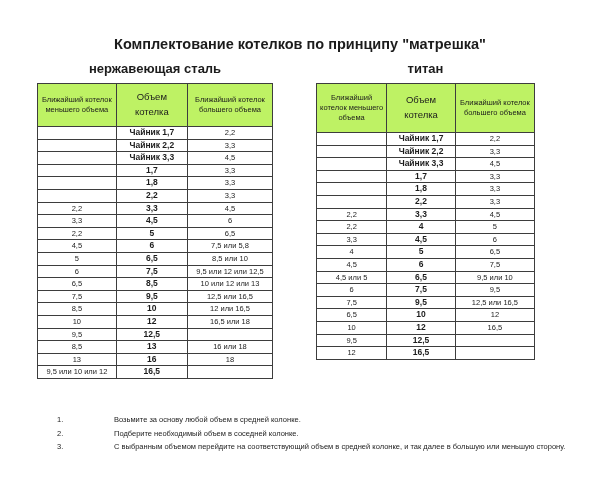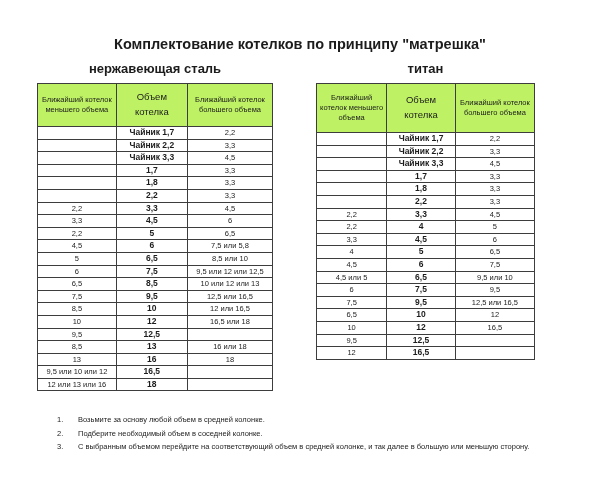--- a/index.html
+++ b/index.html
@@ -20,21 +20,21 @@
   .t th,.t td{border:1px solid #3d3d3d;text-align:center;vertical-align:middle;overflow:hidden;}
   .t th{font-weight:400;font-size:7.5px;line-height:1.3;padding:2px 3px;background:#bef264;}
   .t th.vol-h{font-weight:400;font-size:9.5px;line-height:1.55;}
   .steel .t th{height:38px;}
   .titan .t th{height:44px;}
   .t td{font-size:7.5px;height:11.6px;line-height:11.6px;padding:0 2px;white-space:nowrap;}
   .t td.vol{font-weight:700;font-size:8.5px;}
   .notes{position:absolute;left:57px;top:413px;width:525px;}
   .note{display:flex;font-size:7.5px;line-height:13.5px;}
   .note .num{width:21px;flex:none;}
-  .note .txt{flex:1;}
+  .note .txt{flex:1;margin-left:36px;}
 </style>
 </head>
 <body>
 
 <div class="page">
 
   <div class="title">Комплектование котелков по принципу "матрешка"</div>
 
   <div class="block steel">
     <div class="tlabel">нержавеющая сталь</div>
@@ -143,25 +143,20 @@
             <td>16 или 18</td>
           </tr>
           <tr>
             <td>13</td>
             <td class="vol">16</td>
             <td>18</td>
           </tr>
           <tr>
             <td>9,5 или 10 или 12</td>
             <td class="vol">16,5</td>
-            <td></td>
-          </tr>
-          <tr>
-            <td>12 или 13 или 16</td>
-            <td class="vol">18</td>
             <td></td>
           </tr>
         </tbody>
       </table>
   </div>
 
   <div class="block titan">
     <div class="tlabel">титан</div>
     <table class="t">
         <colgroup>

